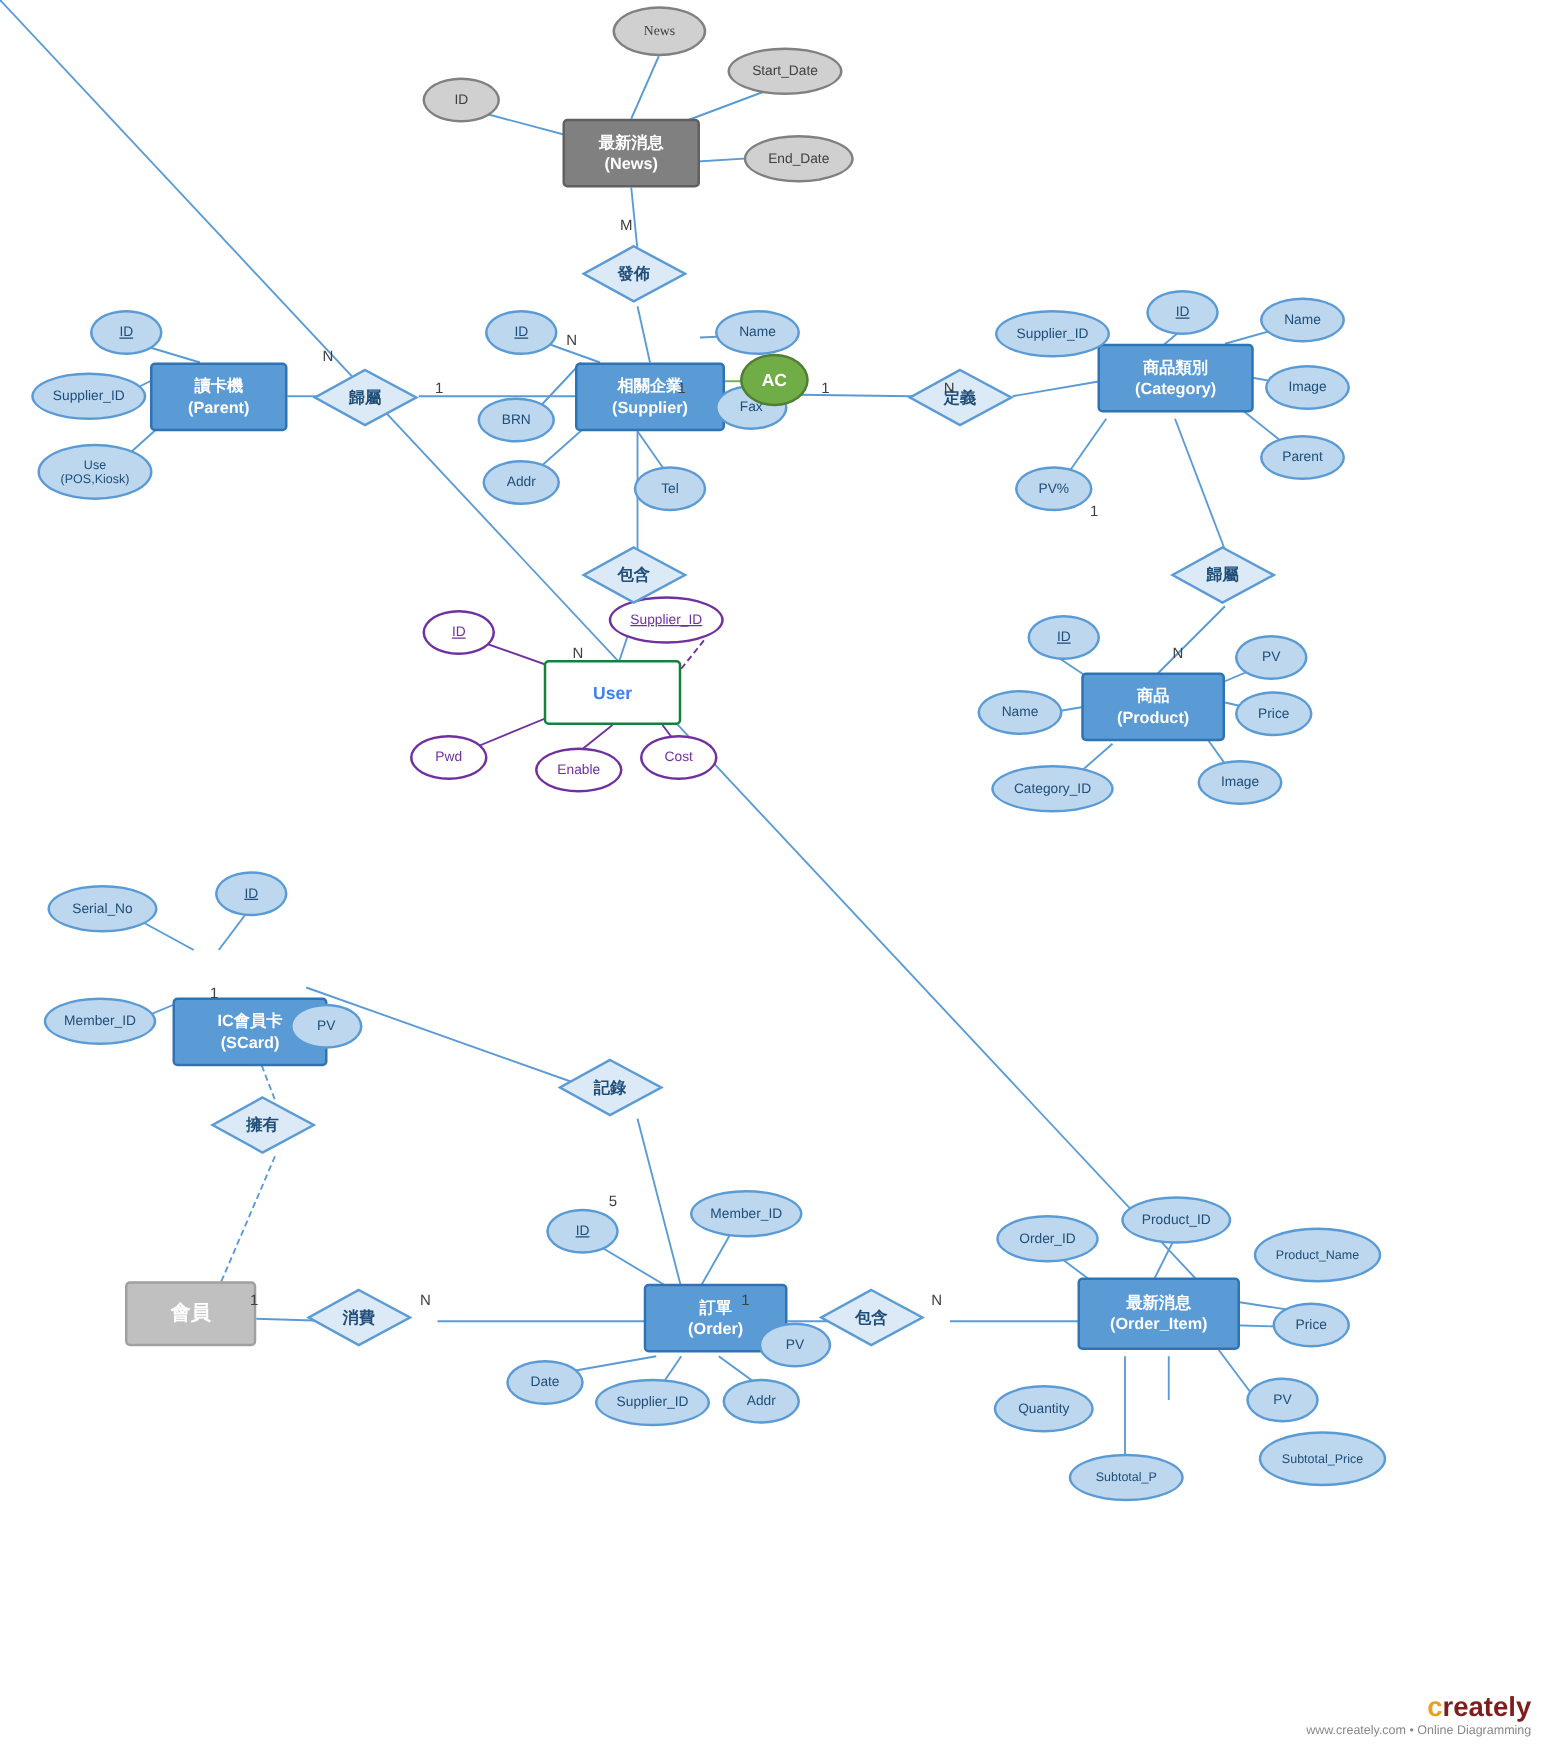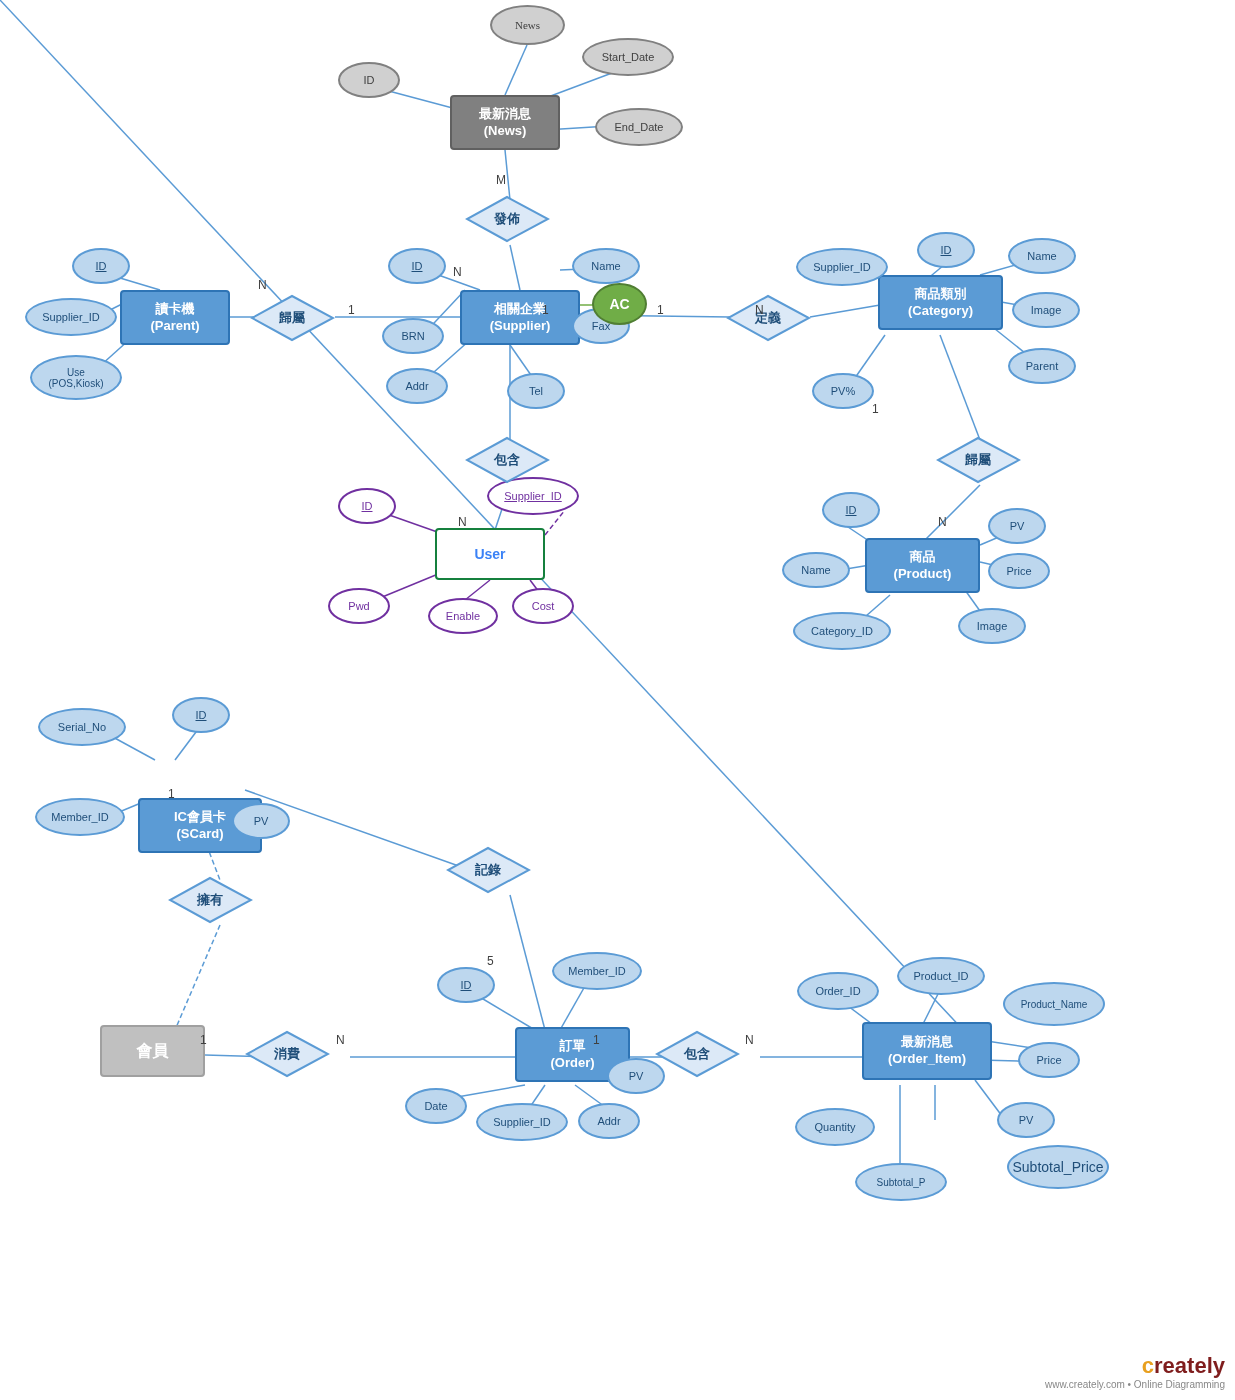--- a/index.html
+++ b/index.html
@@ -407,21 +407,21 @@
   <div class="attribute" style="left:1018px; top:1042px; width:62px; height:36px;">
       <span>Price</span>
     </div>
   <div class="attribute" style="left:997px; top:1102px; width:58px; height:36px;">
       <span>PV</span>
     </div>
   <div class="attribute" style="left:795px; top:1108px; width:80px; height:38px;">
       <span>Quantity</span>
     </div>
   <div class="attribute" style="left:1007px; top:1145px; width:102px; height:44px;">
-      <span style="font-size:14px;">Subtotal_Price</span>
+      <span style="font-size:10px;">Subtotal_Price</span>
     </div>
   <div class="attribute" style="left:855px; top:1163px; width:92px; height:38px;">
       <span style="font-size:10px;">Subtotal_P</span>
     </div>
 
   <div style="position:absolute; left:465px; top:195px; width:85px; height:48px; display:flex; align-items:center; justify-content:center;">
     <svg width="85" height="48" viewBox="0 0 85 48">
       <polygon points="42,2 83,24 42,46 2,24" fill="#dce9f7" stroke="#5b9bd5" stroke-width="2"></polygon>
       <text x="42" y="28" text-anchor="middle" font-size="13" fill="#1f4e79" font-weight="bold">發佈</text>
     </svg>

